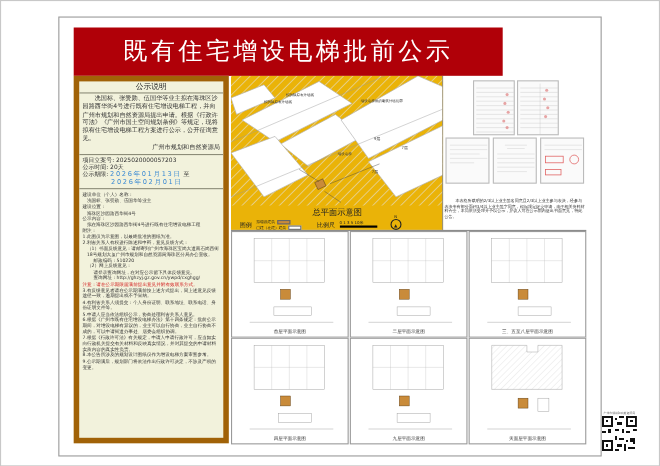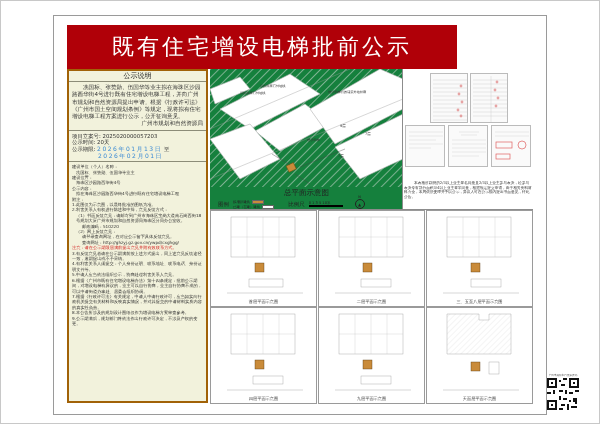--- a/index.html
+++ b/index.html
@@ -3,32 +3,32 @@
 <meta charset="utf-8">
 <style>
   * { box-sizing: border-box; margin: 0; padding: 0; }
   html, body { width: 600px; height: 424px; background: #ffffff; overflow: hidden; }
   body { font-family: "DejaVu Sans", sans-serif; position: relative; }
   .page-border { position: absolute; left: 0; top: 0; width: 600px; height: 424px; border: 1px solid #c8c8c8; }
   .frame { position: absolute; left: 53px; top: 15px; width: 494px; height: 400px; border: 1px solid #9a9a9a; background: #fff; }
   .banner { position: absolute; left: 67px; top: 25px; width: 390px; height: 44px; background: #b00008; color: #fff;
             display: flex; align-items: center; justify-content: center; font-size: 22px; letter-spacing: 3px; }
   .notice { position: absolute; left: 67px; top: 69px; width: 141px; height: 334px; background: #f2f2dc;
-            border: 2px solid #a16207; padding: 2px 3px; font-size: 5px; line-height: 6.4px; color: #333; overflow: hidden; }
+            border: 5px solid #a16207; padding: 2px 3px; font-size: 5px; line-height: 6.4px; color: #333; overflow: hidden; }
   .notice-title { text-align: center; font-size: 7px; line-height: 8px; color: #222; border-bottom: 1px solid #8c8c78; margin: -2px -3px 2px; padding: 1px 0; }
   .intro { font-size: 5.6px; line-height: 7.3px; text-indent: 11px; color: #333; }
   .sign { text-align: right; font-size: 5.6px; line-height: 7.3px; }
   .sep { border-top: 1px solid #8c8c78; margin: 2px -3px; }
   .row { font-size: 5.4px; line-height: 6.6px; }
   .blue { color: #3a8ad4; letter-spacing: 1.5px; font-size: 6px; }
   .red { color: #d21e1e; }
   .small { font-size: 4.2px; line-height: 5.4px; }
   .ind { padding-left: 4px; }
   .ind2 { padding-left: 10px; }
-  .site { position: absolute; left: 210px; top: 69px; width: 193px; height: 140px; background: #15803d; border-right: 1px solid #8c8c8c; overflow: hidden; }
+  .site { position: absolute; left: 210px; top: 69px; width: 193px; height: 140px; background: #eab308; border-right: 1px solid #8c8c8c; overflow: hidden; }
   .site svg { position: absolute; left: 0; top: 0; }
   .site-title { position: absolute; left: 0; width: 193px; top: 119px; text-align: center; font-size: 7.5px; color: #222; }
   .legend-row { position: absolute; top: 130px; left: 8px; font-size: 5.5px; color: #222; display: flex; align-items: center; gap: 4px; }
   .proof { position: absolute; left: 403px; top: 69px; width: 130px; height: 140px; background: #fff; overflow: hidden; }
   .proof-doc { position: absolute; background: #fafafa; border: 1px solid #bbb; }
   .proof-text { position: absolute; left: 404px; top: 181px; width: 128px; font-size: 3.7px; line-height: 4.6px; color: #333; text-indent: 10px; }
   .plans { position: absolute; left: 210px; top: 209px; width: 323px; height: 194px; border-top: 1px solid #8c8c8c; }
   .plan { position: absolute; width: 107px; height: 97px; border: 1px solid #9a9a9a; background: #fff; overflow: hidden; }
   .plan-cap { position: absolute; bottom: 2px; left: 0; width: 100%; text-align: center; font-size: 4.2px; color: #333; }
   .qr-box { position: absolute; left: 547px; top: 378px; width: 32px; height: 32px; }

